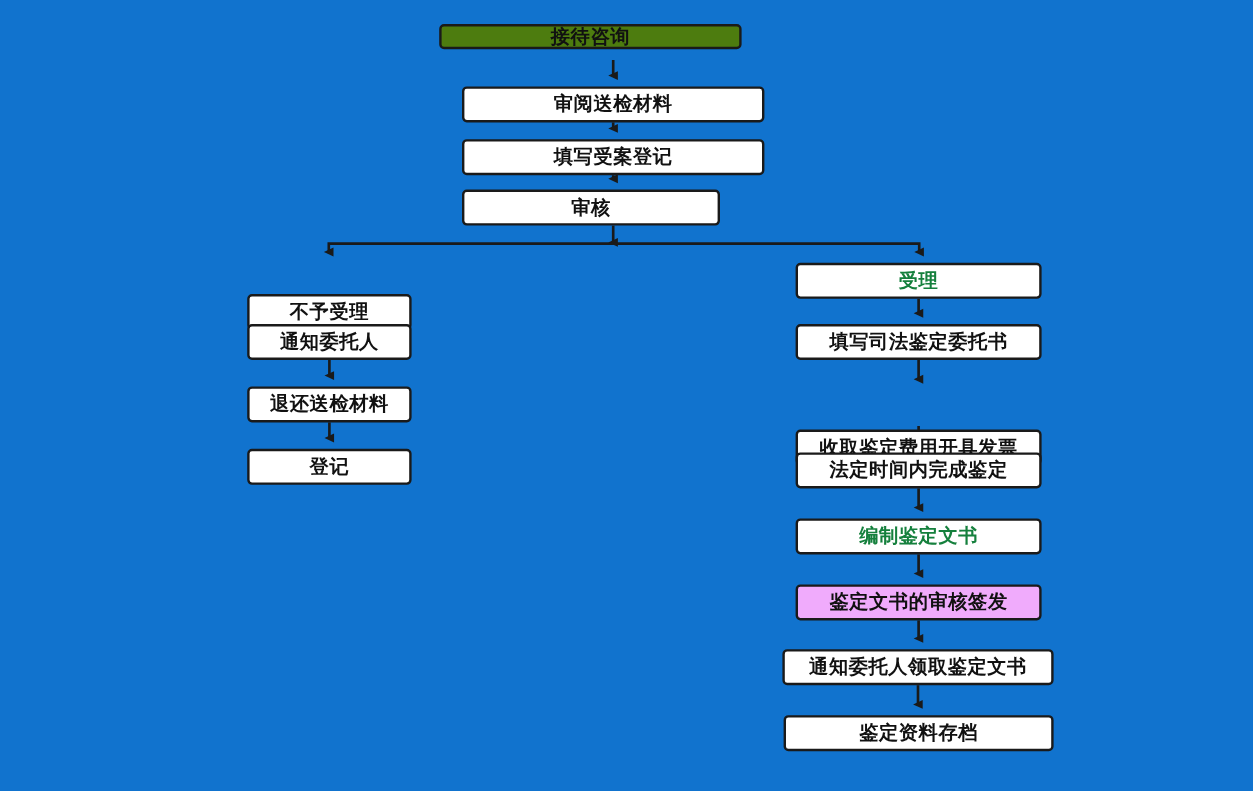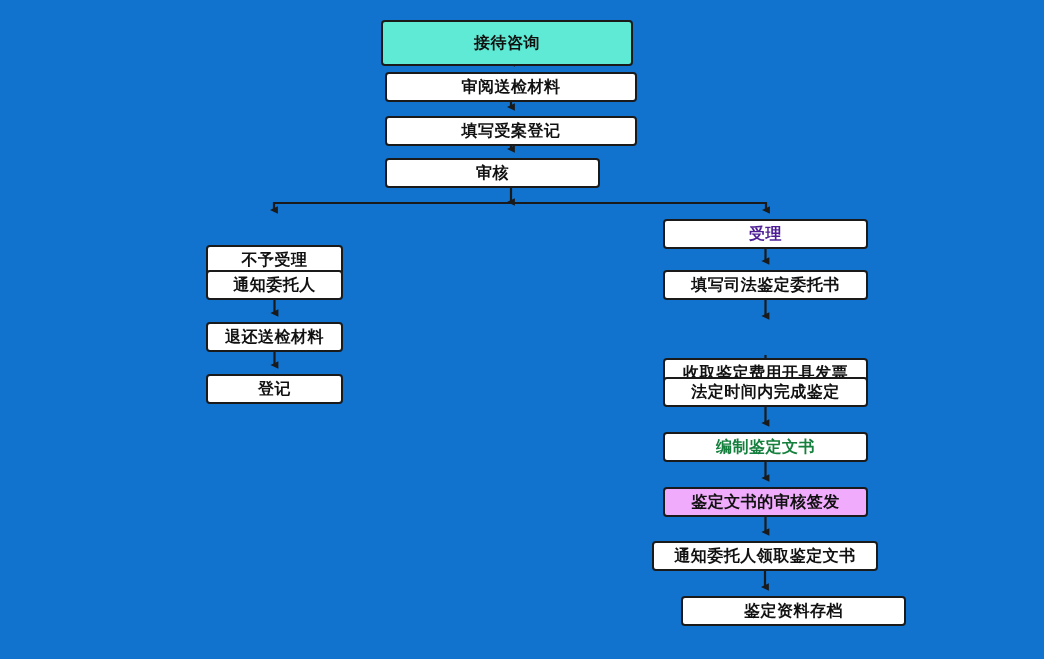--- a/index.html
+++ b/index.html
@@ -73,21 +73,21 @@
         <path d="M 765.5 300 L 765.5 316" marker-end="url(#arrowhead)" stroke="#1a1a1a"></path>
         <path d="M 765.5 355 L 765.5 368" marker-end="url(#arrowhead)" stroke="#1a1a1a"></path>
         <path d="M 765.5 407 L 765.5 423" marker-end="url(#arrowhead)" stroke="#1a1a1a"></path>
         <path d="M 765.5 462 L 765.5 478" marker-end="url(#arrowhead)" stroke="#1a1a1a"></path>
         <path d="M 765.5 517 L 765.5 532" marker-end="url(#arrowhead)" stroke="#1a1a1a"></path>
         <path d="M 765 571 L 765 587" marker-end="url(#arrowhead)" stroke="#1a1a1a"></path>
       </g>
   </svg>
 
   <div id="nodes-group">
-      <div class="node" style="left: 381px; top: 20px; width: 252px; height: 46px; background: #5eead4; border-color: rgb(26, 26, 26); color: rgb(17, 17, 17);">
+      <div class="node" style="left: 366px; top: 20px; width: 252px; height: 21px; background: #4d7c0f; border-color: rgb(26, 26, 26); color: rgb(17, 17, 17);">
         <span class="node-label">接待咨询</span>
       </div>
       <div class="node" style="left: 385px; top: 72px; width: 252px; height: 30px; background: rgb(255, 255, 255); border-color: rgb(26, 26, 26); color: rgb(17, 17, 17);">
         <span class="node-label">审阅送检材料</span>
       </div>
       <div class="node" style="left: 385px; top: 116px; width: 252px; height: 30px; background: rgb(255, 255, 255); border-color: rgb(26, 26, 26); color: rgb(17, 17, 17);">
         <span class="node-label">填写受案登记</span>
       </div>
       <div class="node" style="left: 385px; top: 158px; width: 215px; height: 30px; background: rgb(255, 255, 255); border-color: rgb(26, 26, 26); color: rgb(17, 17, 17);">
         <span class="node-label">审核</span>
@@ -97,39 +97,39 @@
       </div>
       <div class="node" style="left: 206px; top: 270px; width: 137px; height: 30px; background: rgb(255, 255, 255); border-color: rgb(26, 26, 26); color: rgb(17, 17, 17);">
         <span class="node-label">通知委托人</span>
       </div>
       <div class="node" style="left: 206px; top: 322px; width: 137px; height: 30px; background: rgb(255, 255, 255); border-color: rgb(26, 26, 26); color: rgb(17, 17, 17);">
         <span class="node-label">退还送检材料</span>
       </div>
       <div class="node" style="left: 206px; top: 374px; width: 137px; height: 30px; background: rgb(255, 255, 255); border-color: rgb(26, 26, 26); color: rgb(17, 17, 17);">
         <span class="node-label">登记</span>
       </div>
-      <div class="node" style="left: 663px; top: 219px; width: 205px; height: 30px; background: rgb(255, 255, 255); border-color: rgb(26, 26, 26); color: #4c1d95;">
+      <div class="node" style="left: 663px; top: 219px; width: 205px; height: 30px; background: rgb(255, 255, 255); border-color: rgb(26, 26, 26); color: #15803d;">
         <span class="node-label">受理</span>
       </div>
       <div class="node" style="left: 663px; top: 270px; width: 205px; height: 30px; background: rgb(255, 255, 255); border-color: rgb(26, 26, 26); color: rgb(17, 17, 17); text-align: center;">
         <span class="node-label">填写司法鉴定委托书</span>
       </div>
       <div class="node" style="left: 663px; top: 325px; width: 205px; height: 30px; background: rgb(255, 255, 255); border-color: rgb(26, 26, 26); color: rgb(17, 17, 17); margin-top: 33px;">
         <span class="node-label">收取鉴定费用开具发票</span>
       </div>
       <div class="node" style="left: 663px; top: 377px; width: 205px; height: 30px; background: rgb(255, 255, 255); border-color: rgb(26, 26, 26); color: rgb(17, 17, 17);">
         <span class="node-label">法定时间内完成鉴定</span>
       </div>
       <div class="node" style="left: 663px; top: 432px; width: 205px; height: 30px; background: rgb(255, 255, 255); border-color: rgb(26, 26, 26); color: #15803d;">
         <span class="node-label">编制鉴定文书</span>
       </div>
       <div class="node" style="left: 663px; top: 487px; width: 205px; height: 30px; background: #f0abfc; border-color: rgb(26, 26, 26); color: rgb(17, 17, 17);">
         <span class="node-label">鉴定文书的审核签发</span>
       </div>
       <div class="node" style="left: 652px; top: 541px; width: 226px; height: 30px; background: rgb(255, 255, 255); border-color: rgb(26, 26, 26); color: rgb(17, 17, 17);">
         <span class="node-label">通知委托人领取鉴定文书</span>
       </div>
-      <div class="node" style="left: 653px; top: 596px; width: 225px; height: 30px; background: rgb(255, 255, 255); border-color: rgb(26, 26, 26); color: rgb(17, 17, 17); margin-left: 28px;">
+      <div class="node" style="left: 653px; top: 596px; width: 225px; height: 30px; background: rgb(255, 255, 255); border-color: rgb(26, 26, 26); color: rgb(17, 17, 17);">
         <span class="node-label">鉴定资料存档</span>
       </div>
     </div>
 
 </div>
 
 </body></html>

